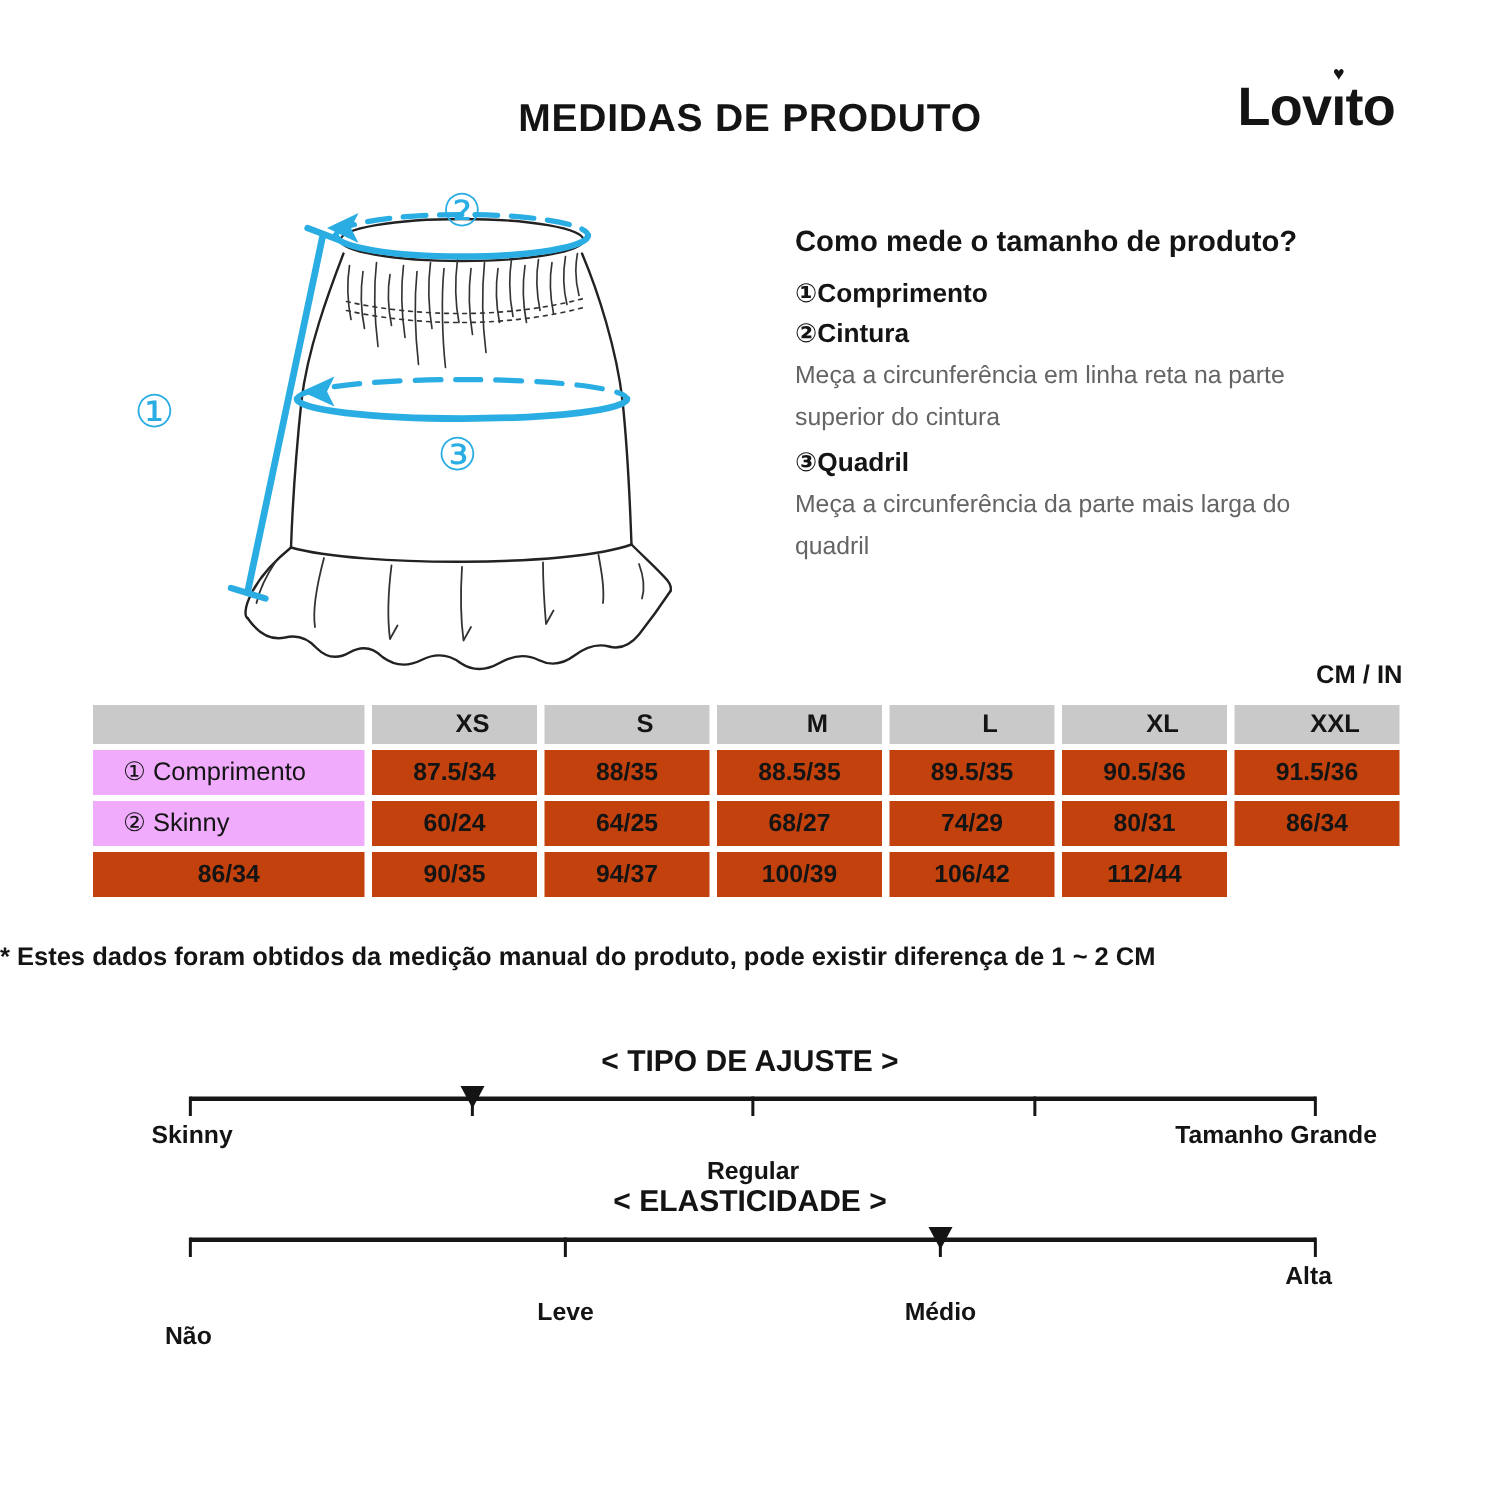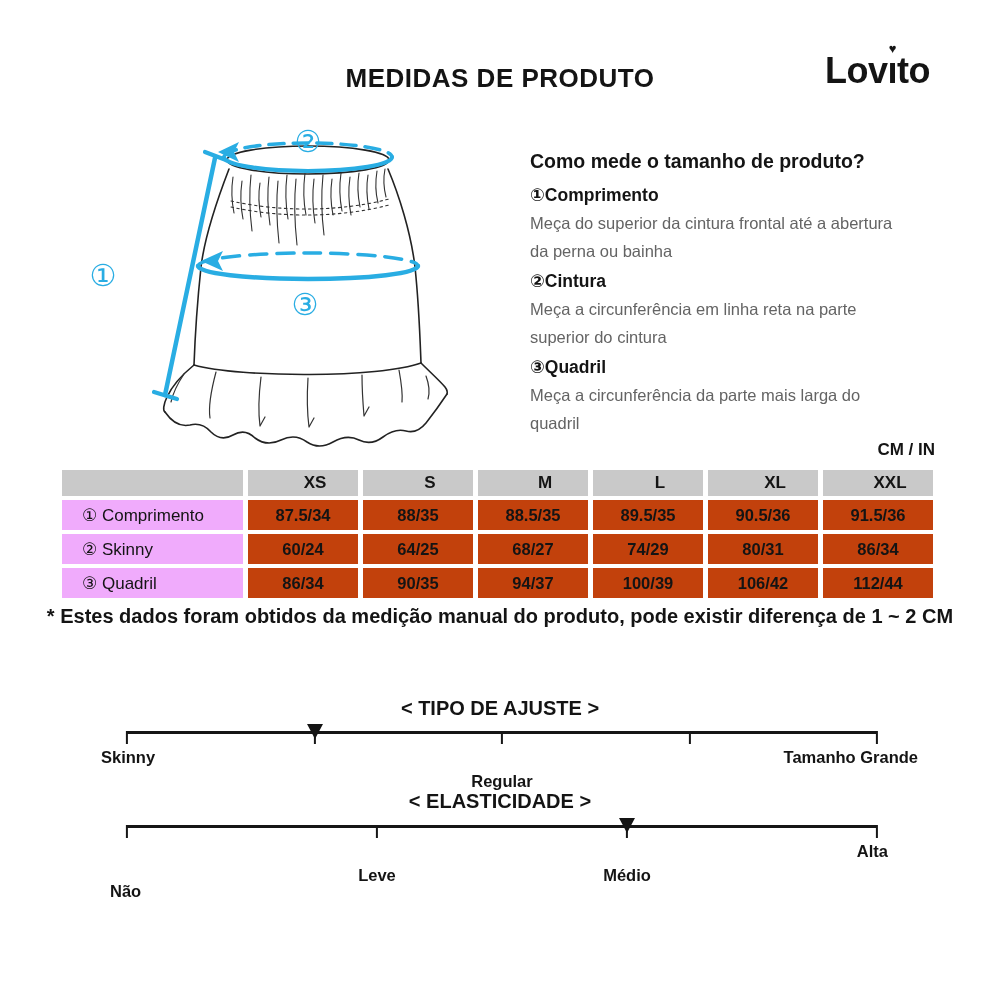--- a/index.html
+++ b/index.html
@@ -27,21 +27,21 @@
   .size-table{
     left:62px;top:470px;width:871px;display:grid;
     grid-template-columns:181px repeat(6,1fr);
     grid-template-rows:26px 30px 30px 30px;
     row-gap:4px;column-gap:5px;
   }
   .th{background:#C9C9C9;display:flex;align-items:center;justify-content:center;font-size:17px;font-weight:bold;padding-left:24px;}
   .tl{background:#f0abfc;display:flex;align-items:center;padding-left:20px;font-size:17px;}
   .td{background:#c2410c;display:flex;align-items:center;justify-content:center;font-size:16.5px;font-weight:bold;}
 
-  .footnote{left:0;right:0;top:605px;text-align:center;font-size:20px;font-weight:bold;}
+  .footnote{left:0;right:0;top:628px;text-align:left;font-size:17px;font-weight:bold;}
 
   
   .scale-title{left:0;right:0;text-align:center;font-size:20px;font-weight:bold;}
   .scale-line{left:127px;width:750px;height:2.5px;background:#161616;}
   .tick{position:absolute;top:0;width:2.2px;height:13px;background:#161616;transform:translateX(-50%);}
   .marker{position:absolute;top:-7px;width:0;height:0;border-left:8px solid transparent;border-right:8px solid transparent;border-top:15px solid #141414;transform:translateX(-50%);}
   .scale-label{font-size:16.5px;font-weight:bold;white-space:nowrap;}
   .lbl-center{text-align:center;width:200px;margin-top:24px;}
 </style>
 </head>
@@ -111,24 +111,20 @@
   <g fill="#29ADE3" font-family="DejaVu Sans, sans-serif" font-size="30" text-anchor="middle">
     <text x="48" y="160" dominant-baseline="central">①</text>
     <text x="253" y="26" dominant-baseline="central">②</text>
     <text x="250" y="189" dominant-baseline="central">③</text>
   </g>
 </svg>
 
 <div class="abs guide">
   <h2>Como mede o tamanho de produto?</h2>
   <div class="g-label">①Comprimento</div>
-  <div class="g-desc">
-    <div>Meça do superior da cintura frontal até a abertura</div>
-    <div>da perna ou bainha</div>
-  </div>
   <div class="g-label">②Cintura</div>
   <div class="g-desc">
     <div>Meça a circunferência em linha reta na parte</div>
     <div>superior do cintura</div>
   </div>
   <div class="g-label">③Quadril</div>
   <div class="g-desc">
     <div>Meça a circunferência da parte mais larga do</div>
     <div>quadril</div>
   </div>
@@ -154,21 +150,20 @@
   <div class="td">91.5/36</div>
 
   <div class="tl">② Skinny</div>
   <div class="td">60/24</div>
   <div class="td">64/25</div>
   <div class="td">68/27</div>
   <div class="td">74/29</div>
   <div class="td">80/31</div>
   <div class="td">86/34</div>
 
-  <div class="tl">③ Quadril</div>
   <div class="td">86/34</div>
   <div class="td">90/35</div>
   <div class="td">94/37</div>
   <div class="td">100/39</div>
   <div class="td">106/42</div>
   <div class="td">112/44</div>
 </div>
 
 <div class="abs footnote">* Estes dados foram obtidos da medição manual do produto, pode existir diferença de 1 ~ 2 CM</div>
 

